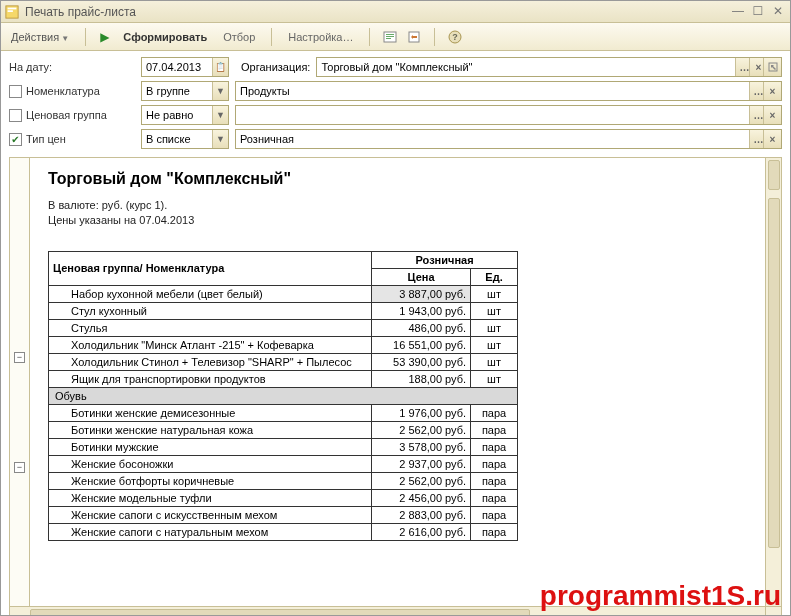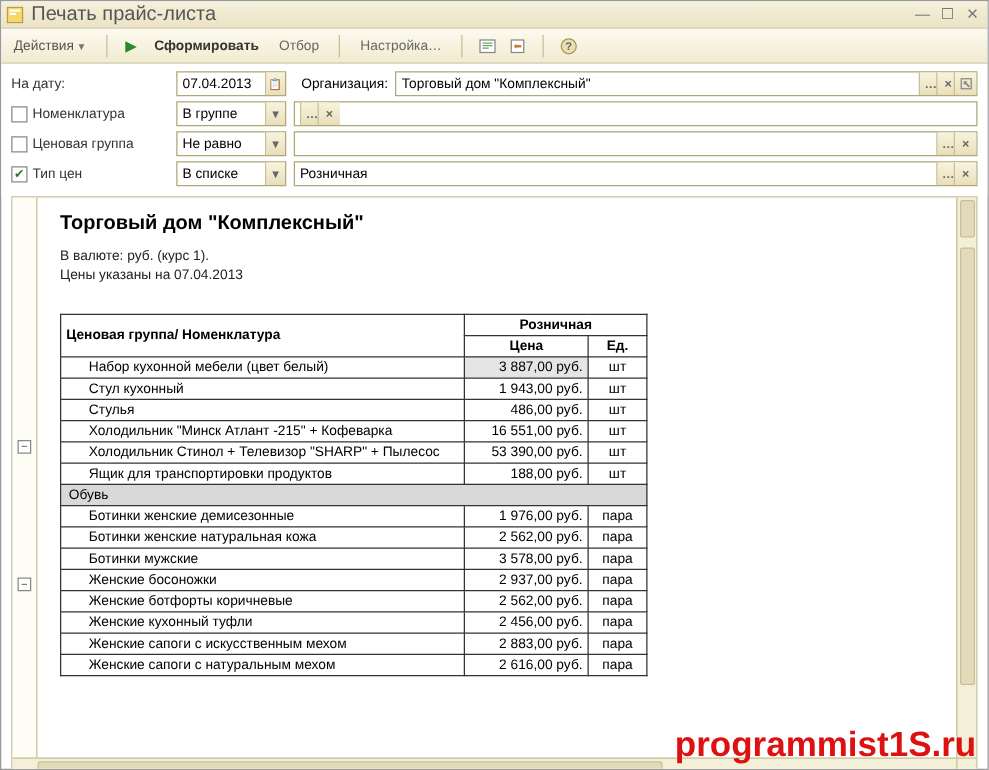--- a/index.html
+++ b/index.html
@@ -15,21 +15,21 @@
   }
   .titlebar {
     background: linear-gradient(#f5f0dc, #eae3c5);
     height: 22px;
     display: flex;
     align-items: center;
     padding: 0 4px;
     border-bottom: 1px solid #c8bf96;
   }
   .titlebar .app-icon { width:14px; height:14px; margin-right:6px; }
-  .titlebar .title { flex:1; color:#555; font-size:16px; }
+  .titlebar .title { flex:1; color:#555; font-size:12px; }
   .titlebar .win-btn {
     width:16px; height:14px; margin-left:4px;
     color:#777; font-size:12px; text-align:center; line-height:13px;
     cursor:pointer;
   }
   .toolbar {
     background: linear-gradient(#fdfaf0, #f1ebd0);
     height: 28px;
     display:flex;
     align-items:center;
@@ -218,20 +218,21 @@
   <div class="filter-row">
     <div class="label-col">
       <span class="checkbox"></span>
       <span>Номенклатура</span>
     </div>
     <div class="combo small">
       <span class="txt">В группе</span>
       <span class="arr-btn">▼</span>
     </div>
     <div class="field">
+      <span class="txt">Продукты</span>
       <span class="btn-sq">…</span>
       <span class="btn-sq">×</span>
     </div>
   </div>
 
   <div class="filter-row">
     <div class="label-col">
       <span class="checkbox"></span>
       <span>Ценовая группа</span>
     </div>
@@ -338,21 +339,21 @@
             <td class="name">Женские босоножки</td>
             <td class="price-cell">2 937,00 руб.</td>
             <td class="unit">пара</td>
           </tr>
           <tr>
             <td class="name">Женские ботфорты коричневые</td>
             <td class="price-cell">2 562,00 руб.</td>
             <td class="unit">пара</td>
           </tr>
           <tr>
-            <td class="name">Женские кухонный туфли</td>
+            <td class="name">Женские модельные туфли</td>
             <td class="price-cell">2 456,00 руб.</td>
             <td class="unit">пара</td>
           </tr>
           <tr>
             <td class="name">Женские сапоги с искусственным мехом</td>
             <td class="price-cell">2 883,00 руб.</td>
             <td class="unit">пара</td>
           </tr>
           <tr>
             <td class="name">Женские сапоги с натуральным мехом</td>

